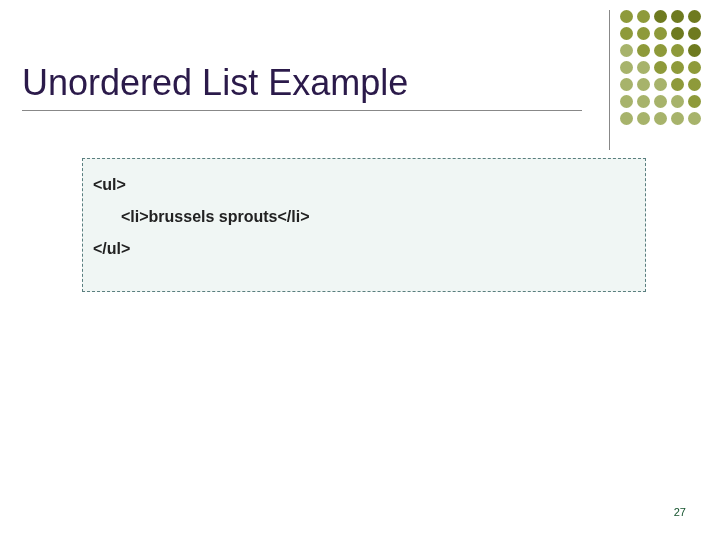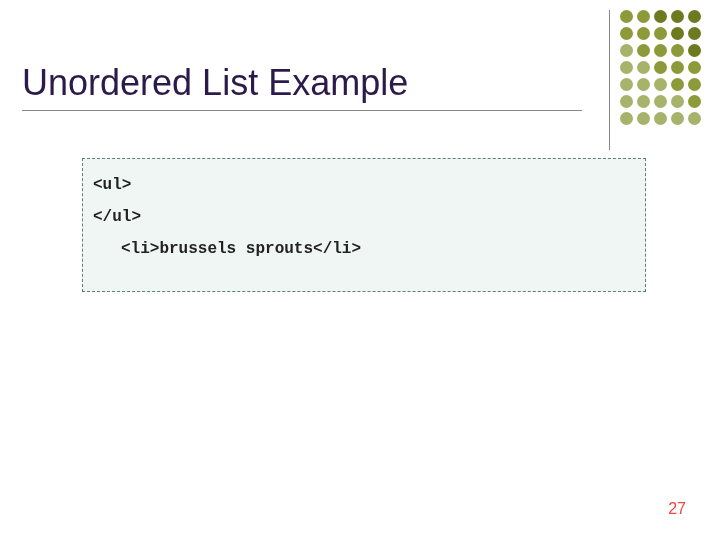--- a/index.html
+++ b/index.html
@@ -61,40 +61,40 @@
 
   .codebox {
     position: absolute;
     left: 82px;
     top: 158px;
     width: 564px;
     box-sizing: border-box;
     border: 1px dashed #5a7f7f;
     background: #f0f6f4;
     padding: 10px 10px 18px 10px;
-    font-family: Liberation Mono, monospace;
+    font-family: Liberation Sans, sans-serif;
     font-weight: bold;
     font-size: 16px;
     color: #222;
     line-height: 1;
   }
   .codebox .line {
     margin: 8px 0 16px 0;
     white-space: pre;
   }
   .codebox .line.indent {
     padding-left: 28px;
   }
 
   .pagenum {
     position: absolute;
     right: 34px;
     bottom: 22px;
-    font-size: 16px;
-    color: #ef4444;
+    font-size: 11px;
+    color: #14532d;
   }
 </style>
 </head>
 <body>
 
 <div class="slide">
 
   <div class="decor">
     <div class="decor-vline"></div>
     <div class="decor-dots" id="decor-dots">
@@ -133,19 +133,19 @@
         <div class="dot" style="background: rgb(167, 179, 107);"></div>
         <div class="dot" style="background: rgb(167, 179, 107);"></div>
         <div class="dot" style="background: rgb(167, 179, 107);"></div>
       </div>
   </div>
 
   <div class="title">Unordered List Example</div>
 
   <div class="codebox">
     <div class="line">&lt;ul&gt;</div>
+    <div class="line indent">&lt;li&gt;brussels sprouts&lt;/li&gt;</div>
     <div class="line">&lt;/ul&gt;</div>
-    <div class="line indent">&lt;li&gt;brussels sprouts&lt;/li&gt;</div>
   </div>
 
   <div class="pagenum">27</div>
 
 </div>
 
 </body></html>

